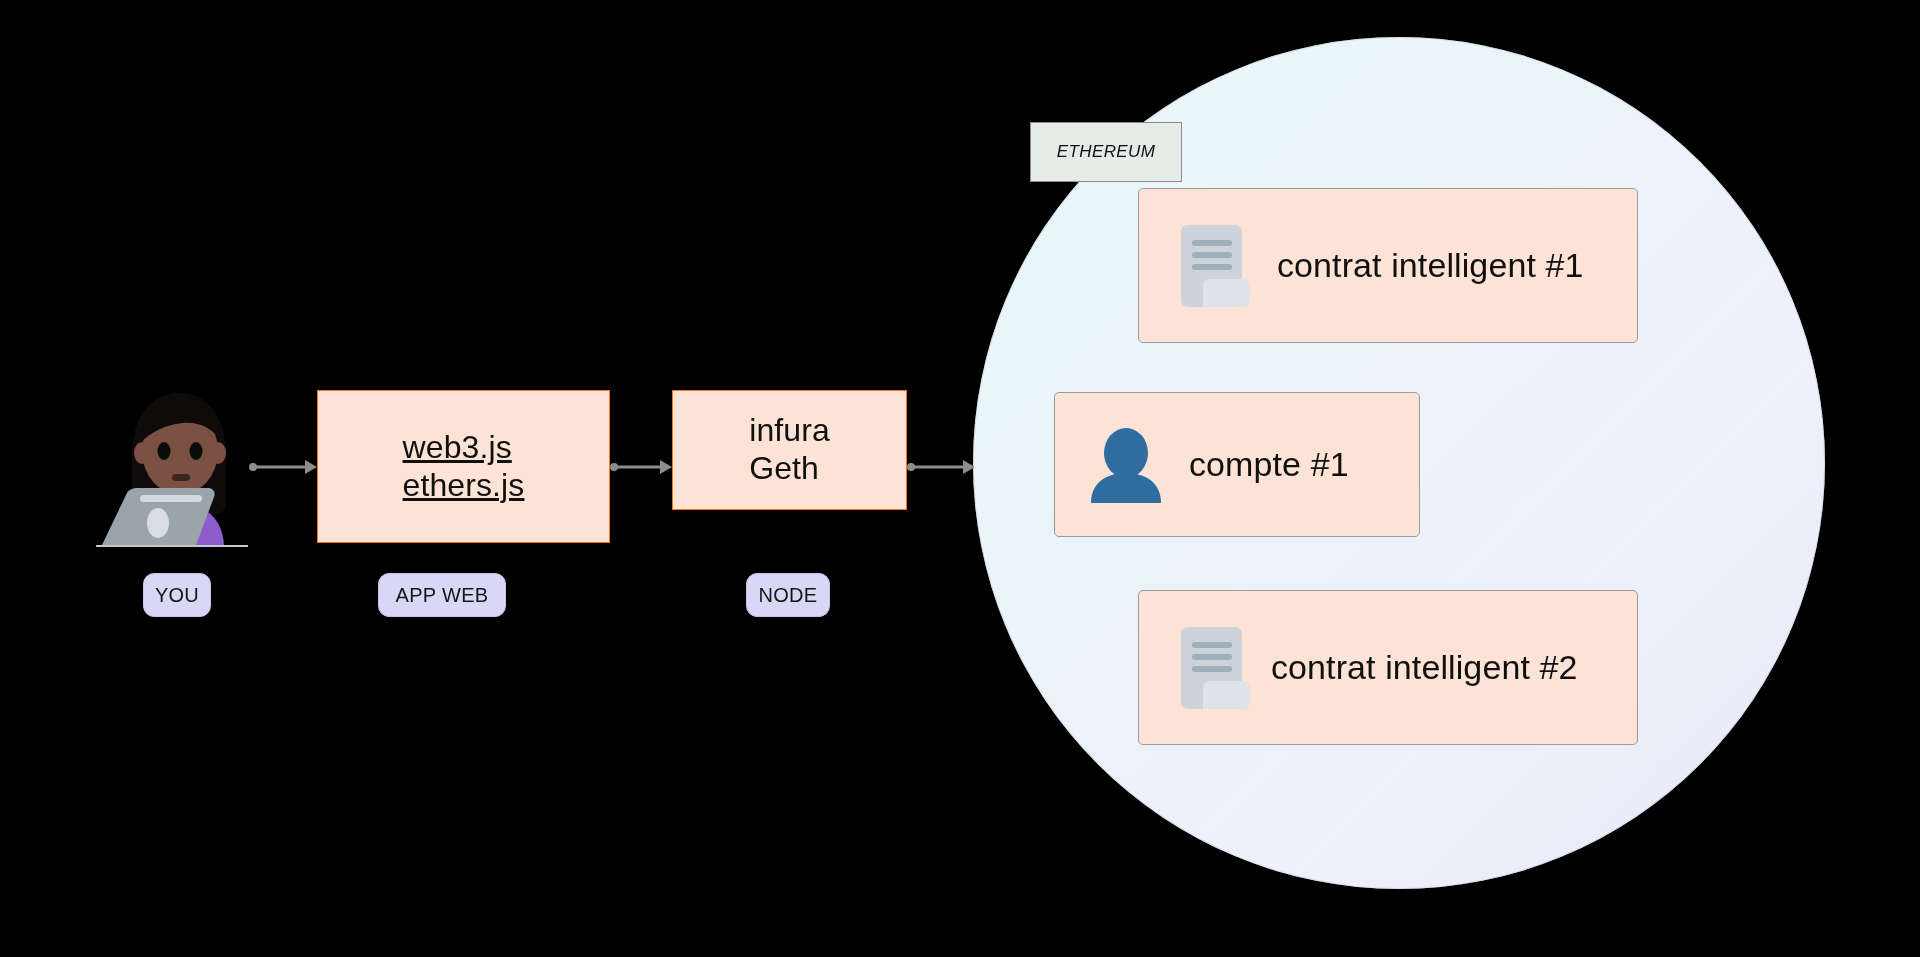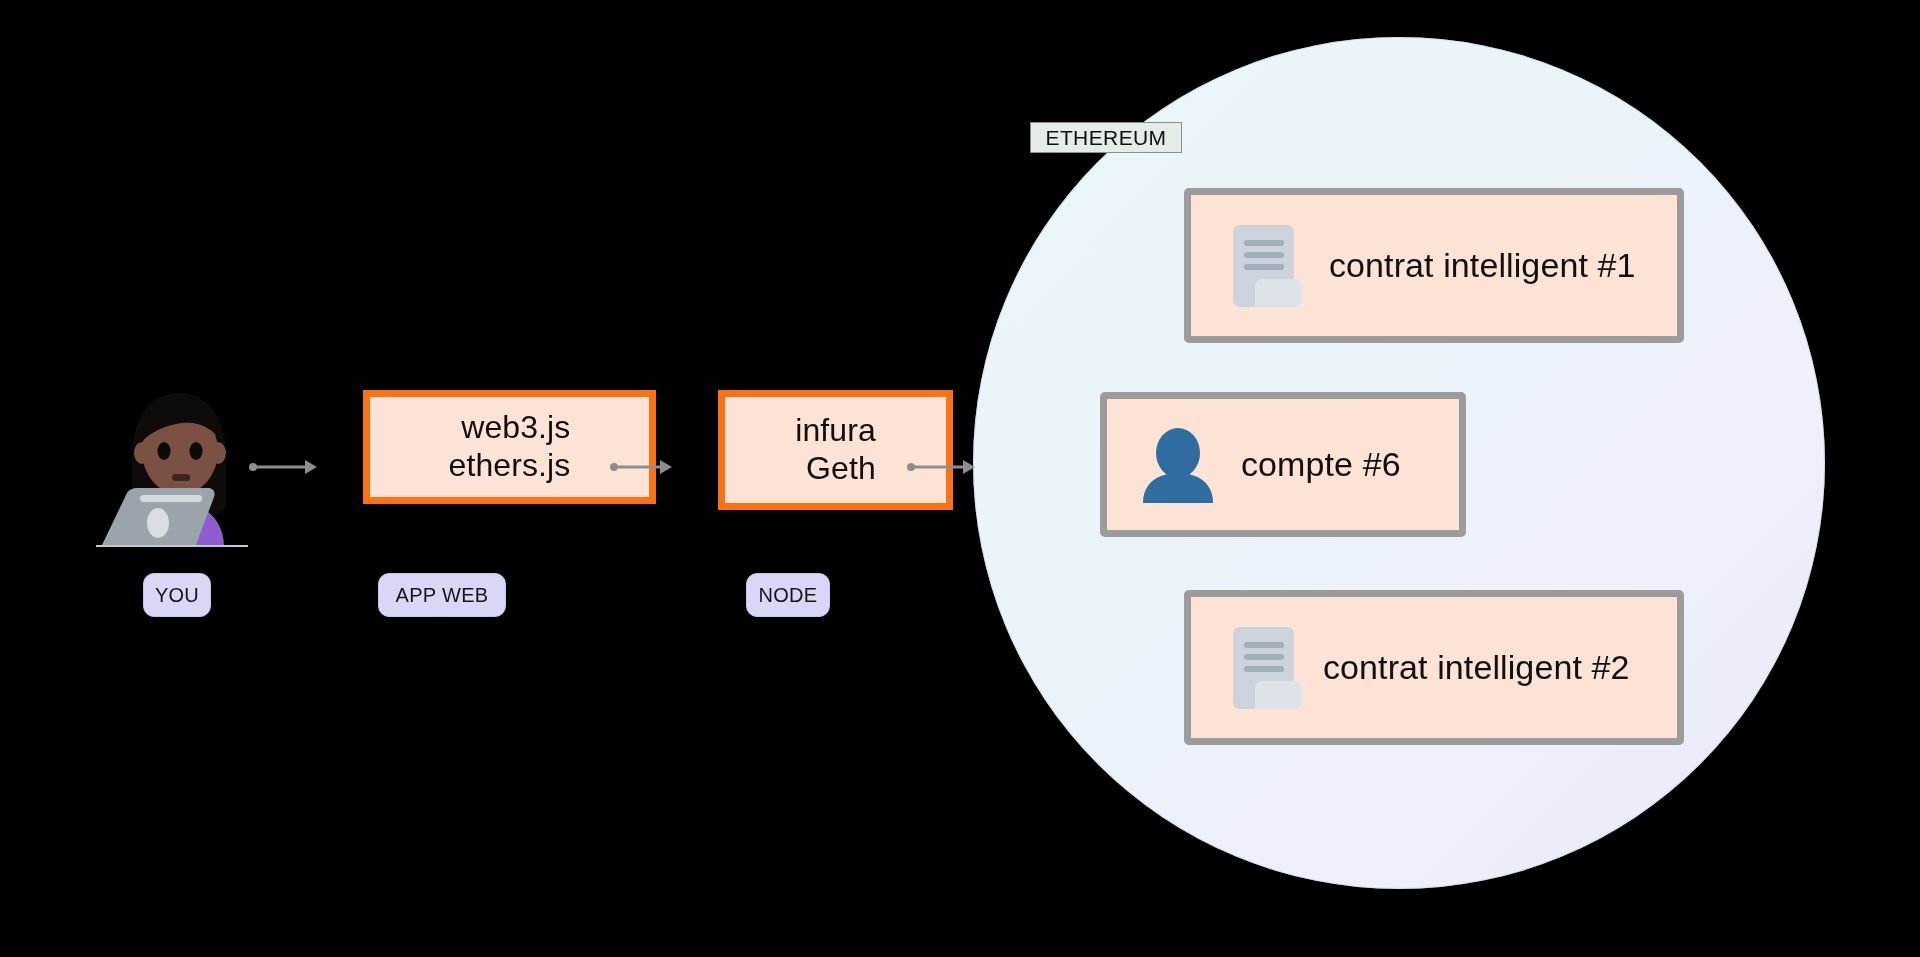--- a/index.html
+++ b/index.html
@@ -28,31 +28,30 @@
     height: 852px;
     border-radius: 50%;
     background: linear-gradient(135deg, #eaf7f9 0%, #e9f5f8 28%, #eef0fa 68%, #e7eaf8 100%);
     box-shadow: inset 0 0 0 1px rgba(200,205,225,0.55);
   }
 
   
   .box {
     position: absolute;
     background: #fce3d6;
-    border: 7px solid #f97316;
+    border: 1px solid #f97316;
     box-sizing: border-box;
     display: flex;
     align-items: center;
     justify-content: center;
     color: #101010;
     font-size: 32px;
     line-height: 1.18;
-    text-align: right;
+    text-align: left;
     letter-spacing: 0.1px;
-    margin-left: 46px;
   }
   .box.rounded {
     border-radius: 5px;
     border-color: #9b9b9b;
   }
   .box .two-line { white-space: pre-line; }
 
   
   .eth-item {
     display: flex;
@@ -79,30 +78,31 @@
     letter-spacing: 0.3px;
     height: 44px;
   }
 
   
   .eth-tag {
     position: absolute;
     left: 1030px;
     top: 122px;
     width: 152px;
-    height: 31px;
+    height: 60px;
     background: #e4ece7;
     border: 1px solid #8c8c8c;
     box-sizing: border-box;
     display: flex;
     align-items: center;
     justify-content: center;
-    font-size: 21px;
+    font-size: 17px;
     color: #101010;
     letter-spacing: 0.4px;
+    font-style: italic;
   }
 
   
   .arrow { position: absolute; height: 24px; }
   .arrow svg { display: block; overflow: visible; }
 
   
   .avatar {
     position: absolute;
     left: 96px;
@@ -148,21 +148,21 @@
       <rect x="76" y="89" width="18" height="7" rx="3.5" fill="#3b2520"></rect>
 
       <path d="M6 160 L30 110 C32 105 36 103 41 103 L112 103 C117 103 120 107 118 112 L100 160 Z" fill="#9ba3ab"></path>
       <path d="M14 157 L35 112 C36 109 38 108 41 108 L108 108 C111 108 112 110 111 113 L95 157 Z" fill="#9ba3ab"></path>
       <rect x="44" y="110" width="62" height="7" rx="3.5" fill="#d6dade"></rect>
       <ellipse cx="62" cy="138" rx="11" ry="15" fill="#d9dde1"></ellipse>
       <path d="M0 160 L152 160 L152 168 L0 168 Z" fill="#c3c9ce"></path>
     </svg>
   </div>
 
-  <div class="box" style="left:317px; top:390px; width:293px; height:114px;">
+  <div class="box" style="left:317px; top:390px; width:293px; height:153px;text-decoration:underline;">
     <span class="two-line">web3.js
 ethers.js</span>
   </div>
 
   <div class="box" style="left:672px; top:390px; width:235px; height:120px;">
     <span class="two-line">infura
 Geth</span>
   </div>
 
   <div class="tag" style="left:143px; top:573px; width:68px;">YOU</div>
@@ -208,21 +208,21 @@
     <span class="eth-label">contrat intelligent #1</span>
   </div>
 
   <div class="box rounded eth-item" style="left:1054px; top:392px; width:366px; height:145px;">
     <span class="icon-person">
       <svg viewBox="0 0 74 76" width="74" height="76" aria-hidden="true">
         <ellipse cx="37" cy="26" rx="22" ry="25" fill="#2f6ca0"></ellipse>
         <path d="M2 76 C2 56 17 46 37 46 C57 46 72 56 72 76 Z" fill="#2f6ca0"></path>
       </svg>
     </span>
-    <span class="eth-label">compte #6</span>
+    <span class="eth-label">compte #1</span>
   </div>
 
   <div class="box rounded eth-item" style="left:1138px; top:590px; width:500px; height:155px;gap:20px;">
     <span class="icon-doc">
       <svg viewBox="0 0 78 84" width="78" height="84" aria-hidden="true">
         <path d="M8 8 C8 4 11 1 15 1 L62 1 C66 1 69 4 69 8 L69 62 L30 62 L30 83 L15 83 C11 83 8 80 8 76 Z" fill="#ccd3da"></path>
         <rect x="19" y="16" width="40" height="6" rx="3" fill="#9fb0bd"></rect>
         <rect x="19" y="28" width="40" height="6" rx="3" fill="#9fb0bd"></rect>
         <rect x="19" y="40" width="40" height="6" rx="3" fill="#9fb0bd"></rect>
         <path d="M30 62 C30 58 33 55 37 55 L70 55 C74 55 77 58 77 62 L77 76 C77 80 74 83 70 83 L30 83 Z" fill="#dde3e8"></path>

